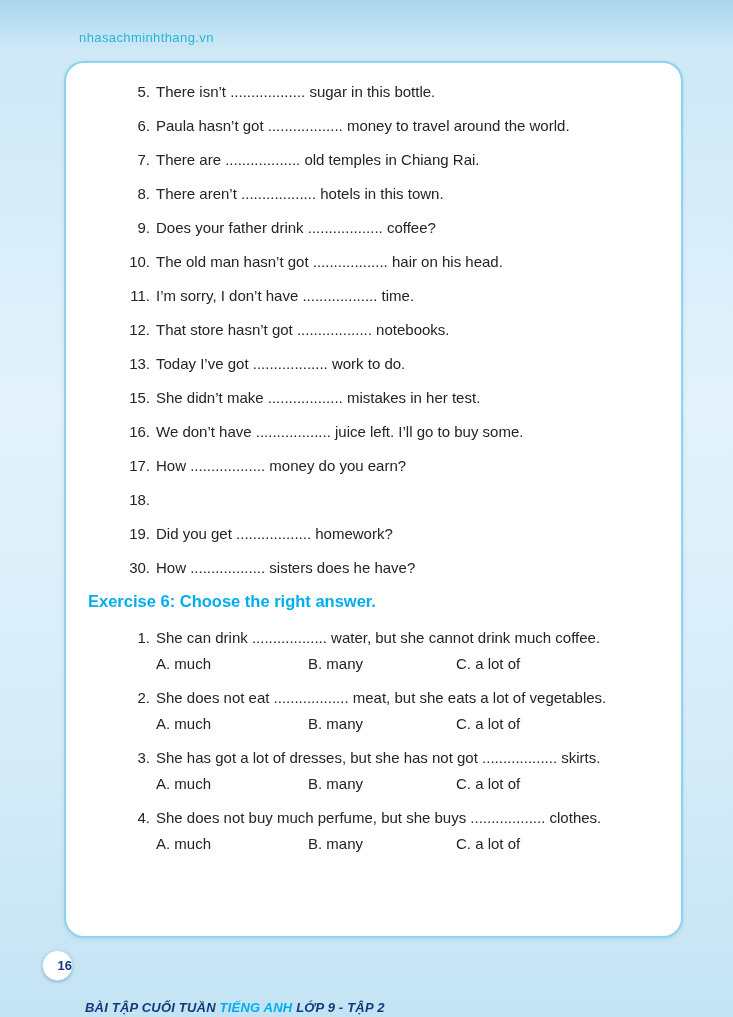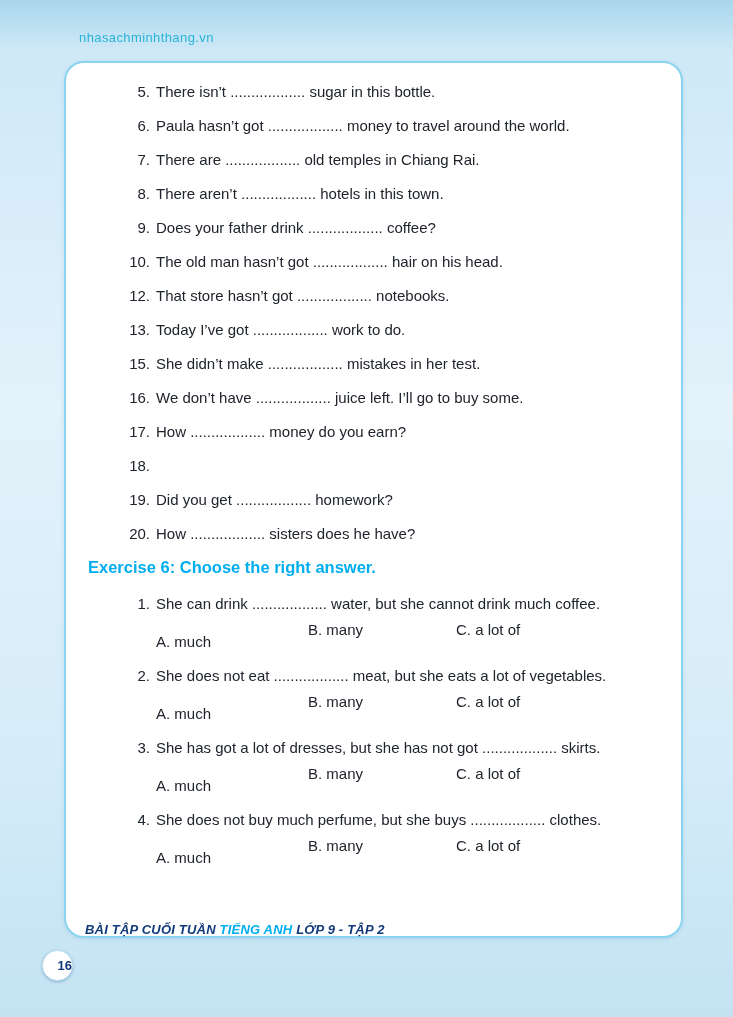--- a/index.html
+++ b/index.html
@@ -58,34 +58,34 @@
   .q-line {
     display:flex;
     line-height:21px;
     margin-bottom:5px;
   }
   .opts {
     display:flex;
     margin-left:30px;
     line-height:21px;
   }
-  .opt:nth-child(1) { width:152px;margin-top:12px; }
+  .opt:nth-child(1) { width:152px; }
   .opt:nth-child(2) { width:148px; }
   .page-circle {
     position:absolute; left:42px; top:950px;
     width:31px; height:31px;
     background:#ffffff;
     border:1px solid #bfe2f2;
     border-radius:50%;
     box-shadow:0 1px 3px rgba(30,90,130,0.35);
     display:flex; align-items:center; justify-content:flex-end;
     font-size:13px; font-weight:bold; color:#123a7a;
   }
   .footer-title {
-    position:absolute; left:85px; top:922px;
+    position:absolute; left:85px; top:1000px;
     font-size:13px; font-weight:bold; font-style:italic;
     letter-spacing:0.2px;
     color:#123a7a;
     white-space:nowrap;
   }
   .footer-title .accent { color:#00aeef; }
 </style>
 </head>
 <body>
 
@@ -114,20 +114,24 @@
         </div>
       <div class="item">
           <span class="num">9.</span>
           <span class="txt">Does your father drink .................. coffee?</span>
         </div>
       <div class="item">
           <span class="num">10.</span>
           <span class="txt">The old man hasn’t got .................. hair on his head.</span>
         </div>
       <div class="item">
+          <span class="num">11.</span>
+          <span class="txt">I’m sorry, I don’t have .................. time.</span>
+        </div>
+      <div class="item">
           <span class="num">12.</span>
           <span class="txt">That store hasn’t got .................. notebooks.</span>
         </div>
       <div class="item">
           <span class="num">13.</span>
           <span class="txt">Today I’ve got .................. work to do.</span>
         </div>
       <div class="item">
           <span class="num">15.</span>
           <span class="txt">She didn’t make .................. mistakes in her test.</span>
@@ -141,21 +145,21 @@
           <span class="txt">How .................. money do you earn?</span>
         </div>
       <div class="item">
           <span class="num">18.</span>
         </div>
       <div class="item">
           <span class="num">19.</span>
           <span class="txt">Did you get .................. homework?</span>
         </div>
       <div class="item">
-          <span class="num">20.</span>
+          <span class="num">30.</span>
           <span class="txt">How .................. sisters does he have?</span>
         </div>
     </div>
 
     <div class="ex6-heading">Exercise 6: Choose the right answer.</div>
 
     <div class="questions">
 
       <div class="question">
         <div class="q-line">

